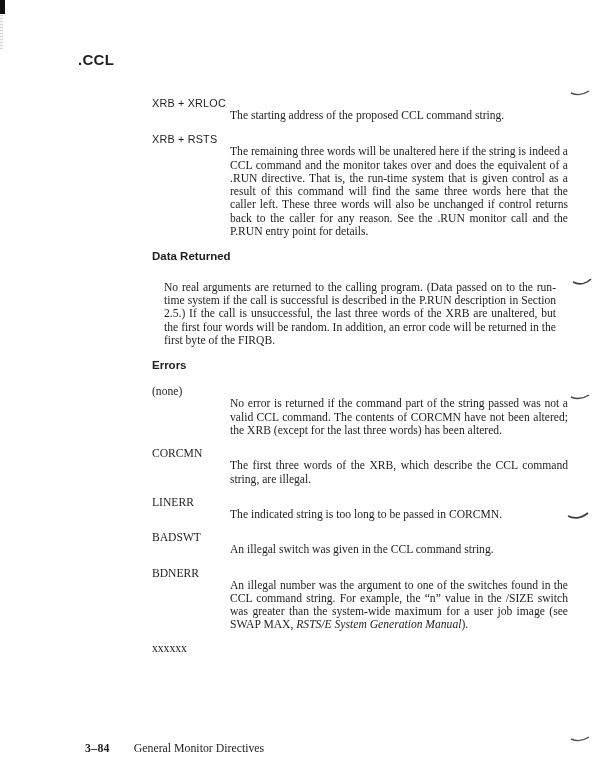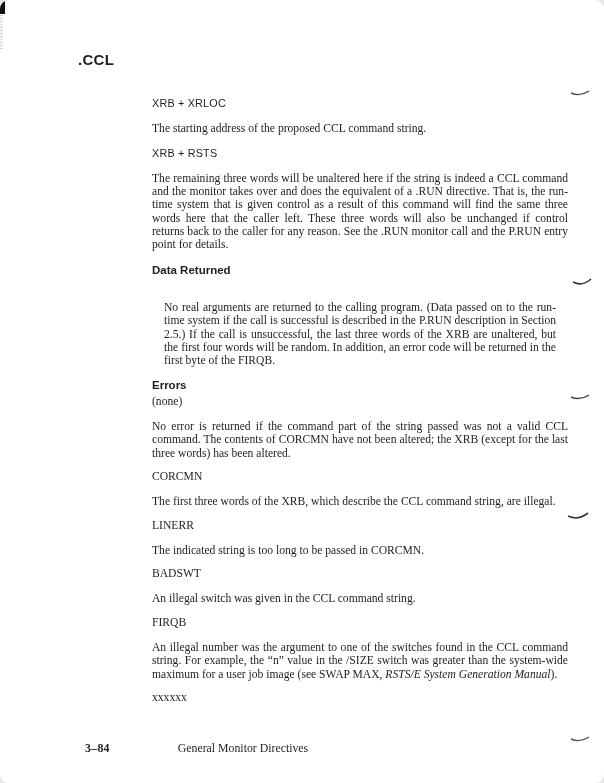--- a/index.html
+++ b/index.html
@@ -5,21 +5,20 @@
   html, body { margin: 0; padding: 0; background: #e8e8e8; }
   .page {
     position: relative;
     width: 604px;
     height: 783px;
     margin: 0 auto;
     background: #ffffff;
     font-family: "Liberation Serif", "DejaVu Serif", serif;
     color: #1e1e1e;
     overflow: hidden;
-    border-radius: 9px;
   }
   
   .scan-corner {
     position: absolute; left: 0; top: 0;
     width: 5px; height: 14px; background: #101010;
   }
   .scan-streak {
     position: absolute; left: 0; top: 15px;
     width: 3px; height: 34px;
     background: repeating-linear-gradient(to bottom, #c4c4c4 0 1px, #f3f3f3 1px 3px);
@@ -38,38 +37,38 @@
     font-family: "Liberation Sans", "DejaVu Sans", sans-serif;
     font-weight: bold; font-size: 11.5px;
     margin: 0;
   }
 
   
   .content {
     position: absolute; left: 152px; top: 97px; width: 416px;
     font-size: 11.6px; line-height: 13.3px;
   }
-  .def-row { display: flex; margin-bottom: 11px; flex-direction: column; }
+  .def-row { display: flex; margin-bottom: 11px; }
   .def-label { width: 78px; flex: none; font-family: Liberation Serif, serif; }
   .def-label.sans {
     font-family: "Liberation Sans", "DejaVu Sans", sans-serif;
     font-size: 10.8px; letter-spacing: .2px;
   }
   .def-desc { flex: 1; text-align: justify; margin-top: 12px; }
 
-  .section-heading-1 { margin-top: 12px; margin-bottom: 24px; }
-  .section-heading-2 { margin-top: 8px; margin-bottom: 2px; }
+  .section-heading-1 { margin-top: 12px; margin-bottom: 17px; }
+  .section-heading-2 { margin-top: 8px; margin-bottom: 13px; }
   .flow-para { margin: 12px; text-align: justify; }
   .err-row { margin-bottom: 10px; }
   .italic { font-style: italic; }
 
   
   .footer {
     position: absolute; left: 85px; top: 741px;
-    font-size: 11.8px; display: flex; align-items: baseline; gap: 44px;
+    font-size: 11.8px; display: flex; align-items: baseline;
   }
   .footer-num { font-weight: bold; letter-spacing: .3px; }
   .footer-title { margin-left: 24px; }
 </style>
 </head>
 <body>
 
 <div class="page">
 
   <div class="scan-corner"></div>
@@ -134,21 +133,21 @@
       <div class="def-label">LINERR</div>
       <div class="def-desc">The indicated string is too long to be passed in CORCMN.</div>
     </div>
 
     <div class="def-row err-row">
       <div class="def-label">BADSWT</div>
       <div class="def-desc">An illegal switch was given in the CCL command string.</div>
     </div>
 
     <div class="def-row err-row">
-      <div class="def-label">FIRQB</div>
+      <div class="def-label">BDNERR</div>
       <div class="def-desc"><span>An illegal number was the argument to one of the switches found in the CCL command string. For example, the “n” value in the /SIZE switch was greater than the system-wide maximum for a user job image (see SWAP MAX, </span><span class="italic">RSTS/E System Generation Manual</span><span>).</span></div>
     </div>
 
     <div class="def-row err-row">
       <div class="def-label">xxxxxx</div>
     </div>
 
   </div>
 
   <div class="footer">

